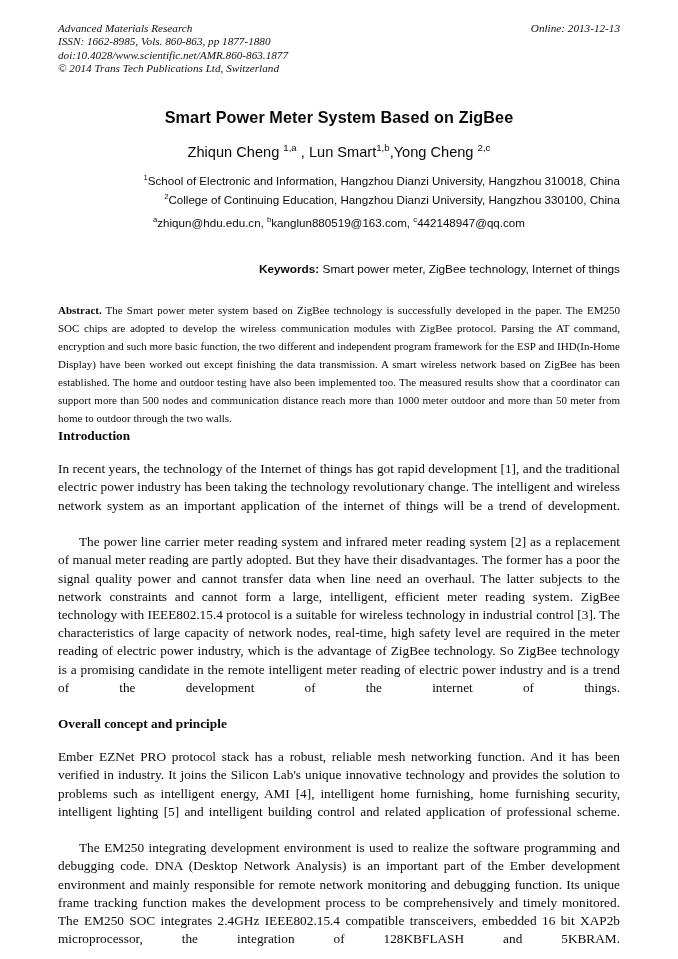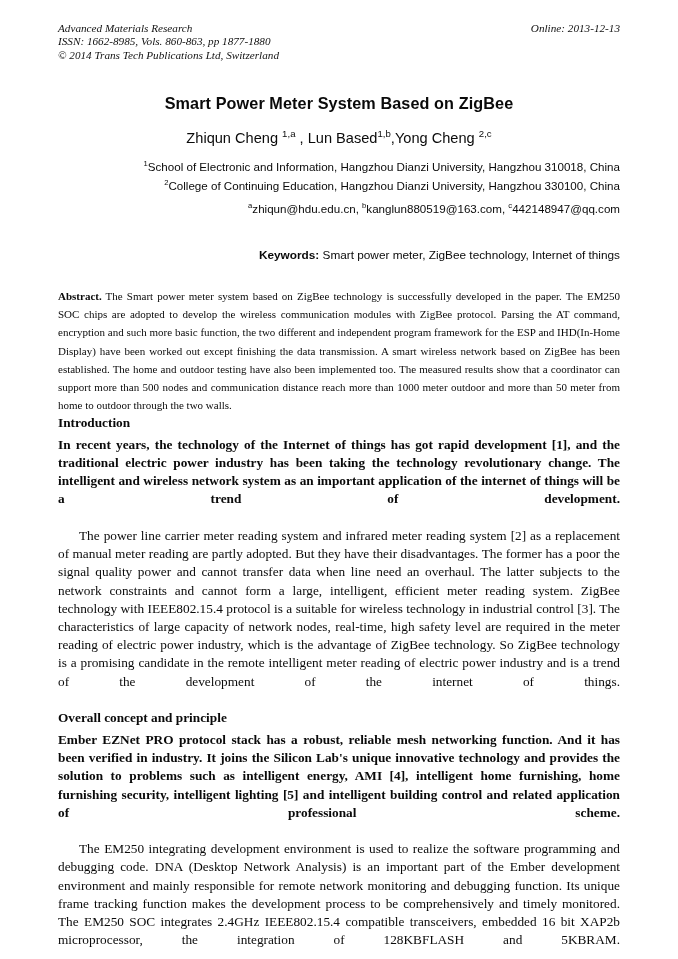--- a/index.html
+++ b/index.html
@@ -78,21 +78,21 @@
   .affil {
     text-align: right;
     font-family: "Liberation Sans", sans-serif;
     font-size: 11.6px;
     line-height: 19px;
     margin-top: 9px;
   }
   .affil.second { margin-top: 0; }
 
   .emails {
-    text-align: right;
+    text-align: center;
     font-family: "Liberation Sans", sans-serif;
     font-size: 11.6px;
     line-height: 19px;
     margin-top: 4px;
   }
 
   
   .keywords {
     font-family: "Liberation Sans", sans-serif;
     font-size: 11.8px;
@@ -134,23 +134,22 @@
   p.body {
     font-family: "Liberation Serif", serif;
     font-size: 13.3px;
     line-height: 18.2px;
     margin: 0;
     padding: 0;
     text-align: justify;
     text-justify: inter-word;
   }
   p.body.first {
-    margin-top: 5px;
+    margin-top: 16px;
     text-indent: 0;
-    font-weight: bold;
   }
   p.body.indent {
     text-indent: 21px;
   }
   
   p.body::after {
     content: "";
     display: inline-block;
     width: 100%;
   }
@@ -160,26 +159,27 @@
 </style>
 </head>
 <body>
 
 <div class="page">
 
   <div class="masthead">
     <div class="online">Online: 2013-12-13</div>
     <div class="m-line">Advanced Materials Research</div>
     <div class="m-line">ISSN: 1662-8985, Vols. 860-863, pp 1877-1880</div>
+    <div class="m-line">doi:10.4028/www.scientific.net/AMR.860-863.1877</div>
     <div class="m-line">© 2014 Trans Tech Publications Ltd, Switzerland</div>
   </div>
 
   <div class="title">Smart Power Meter System Based on ZigBee</div>
 
-  <div class="authors"><span>Zhiqun Cheng </span><sup>1,a</sup><span> , </span><span>Lun Based</span><sup>1,b</sup><span>,</span><span>Yong Cheng </span><sup>2,c</sup></div>
+  <div class="authors"><span>Zhiqun Cheng </span><sup>1,a</sup><span> , </span><span>Lun Smart</span><sup>1,b</sup><span>,</span><span>Yong Cheng </span><sup>2,c</sup></div>
 
   <div class="affil"><sup>1</sup><span>School of Electronic and Information, Hangzhou Dianzi University, Hangzhou 310018, China</span></div>
   <div class="affil second"><sup>2</sup><span>College of Continuing Education, Hangzhou Dianzi University, Hangzhou 330100, China</span></div>
 
   <div class="emails"><sup>a</sup><span>zhiqun@hdu.edu.cn, </span><sup>b</sup><span>kanglun880519@163.com, </span><sup>c</sup><span>442148947@qq.com</span></div>
 
   <div class="keywords"><span class="kw-label">Keywords:</span><span> Smart power meter, ZigBee technology, Internet of things</span></div>
 
   <div class="abstract"><span class="ab-label">Abstract.</span><span> The Smart power meter system based on ZigBee technology is successfully developed in the paper. The EM250 SOC chips are adopted to develop the wireless communication modules with ZigBee protocol. Parsing the AT command, encryption and such more basic function, the two different and independent program framework for the ESP and IHD(In-Home Display) have been worked out except finishing the data transmission. A smart wireless network based on ZigBee has been established. The home and outdoor testing have also been implemented too. The measured results show that a coordinator can support more than 500 nodes and communication distance reach more than 1000 meter outdoor and more than 50 meter from home to outdoor through the two walls.</span></div>
 

